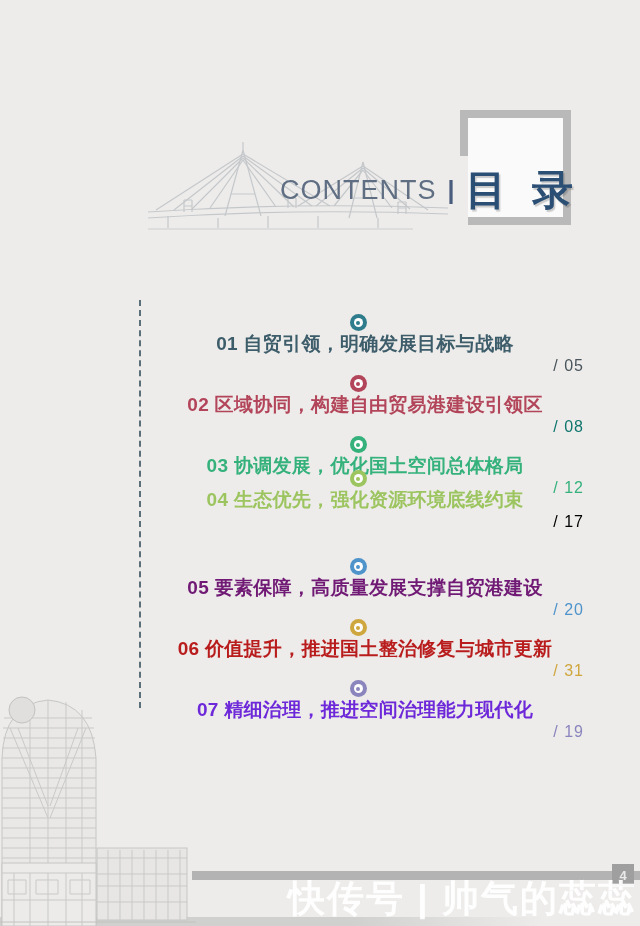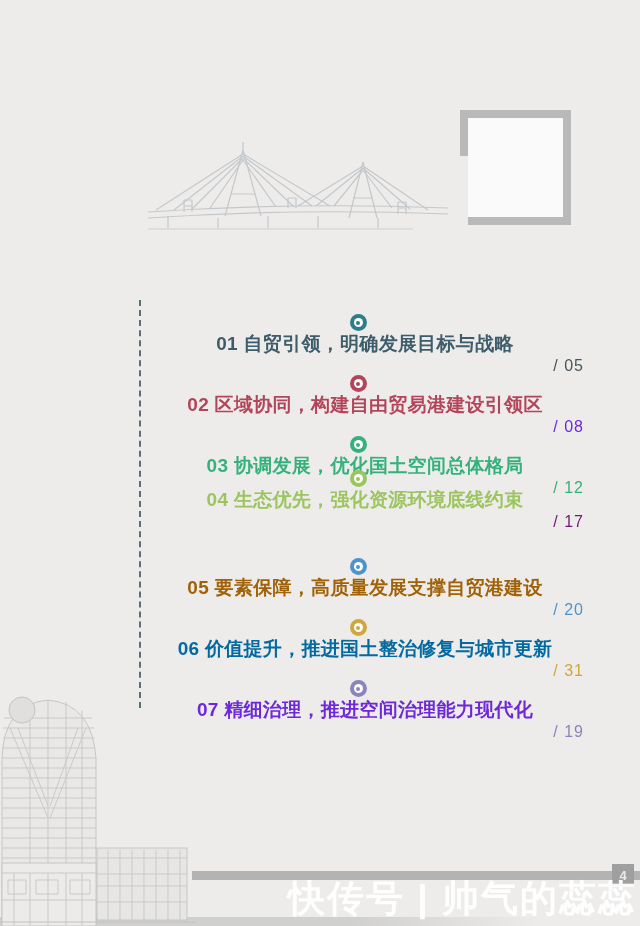--- a/index.html
+++ b/index.html
@@ -96,80 +96,85 @@
       <path d="M215,30 L280,74 M215,32 L262,73 M215,34 L244,72"></path>
 
       <rect x="38," :="" 0="" display="none"></rect>
       <path d="M36,64 L36,76 M44,64 L44,76 M36,64 L44,64 M36,70 L44,70"></path>
       <path d="M140,62 L140,72 M148,62 L148,72 M140,62 L148,62"></path>
       <path d="M250,66 L250,78 M258,66 L258,78 M250,66 L258,66 M250,72 L258,72"></path>
       <path d="M20,80 L20,92 M70,82 L70,92 M120,80 L120,92 M170,80 L170,92 M230,82 L230,92"></path>
     </g>
   </svg>
 
+  <div class="header-title">
+    <span class="t-en">CONTENTS</span>
+    <span class="t-sep">|</span>
+    <span class="t-zh">目 录</span>
+  </div>
 
   <div class="timeline"></div>
 
   <div class="toc-row" style="top:314px">
     <span class="bullet" style="background-color: rgb(47, 125, 140);">
       <span class="bullet-mid">
           <span class="bullet-dot" style="background-color: rgb(47, 125, 140);"></span>
         </span>
     </span>
     <span class="row-label" style="color: rgb(62, 93, 107);"><span>01</span>&nbsp;<span>自贸引领，明确发展目标与战略</span></span>
     <span class="row-page" style="color: rgb(73, 84, 92);">/ 05</span>
   </div>
 
   <div class="toc-row" style="top:375px">
     <span class="bullet" style="background-color: rgb(179, 69, 90);">
       <span class="bullet-mid">
           <span class="bullet-dot" style="background-color: rgb(179, 69, 90);"></span>
         </span>
     </span>
     <span class="row-label" style="color: rgb(179, 69, 90);"><span>02</span>&nbsp;<span>区域协同，构建自由贸易港建设引领区</span></span>
-    <span class="row-page" style="color: #6d28d9; text-align: right;">/ 08</span>
+    <span class="row-page" style="color: #0f766e; text-align: right;">/ 08</span>
   </div>
 
   <div class="toc-row" style="top:436px">
     <span class="bullet" style="background-color: rgb(53, 177, 124);">
       <span class="bullet-mid">
           <span class="bullet-dot" style="background-color: rgb(53, 177, 124);"></span>
         </span>
     </span>
     <span class="row-label" style="color: rgb(53, 177, 124);"><span>03</span>&nbsp;<span>协调发展，优化国土空间总体格局</span></span>
     <span class="row-page" style="color: rgb(53, 177, 124);">/ 12</span>
   </div>
 
   <div class="toc-row" style="top:470px">
     <span class="bullet" style="background-color: rgb(156, 196, 95);">
       <span class="bullet-mid">
           <span class="bullet-dot" style="background-color: rgb(156, 196, 95);"></span>
         </span>
     </span>
     <span class="row-label" style="color: rgb(156, 196, 95);"><span>04</span>&nbsp;<span>生态优先，强化资源环境底线约束</span></span>
-    <span class="row-page" style="color: #701a75;">/ 17</span>
+    <span class="row-page" style="color: #000000;">/ 17</span>
   </div>
 
   <div class="toc-row" style="top:558px">
     <span class="bullet" style="background-color: rgb(79, 147, 203);">
       <span class="bullet-mid">
           <span class="bullet-dot" style="background-color: rgb(79, 147, 203);"></span>
         </span>
     </span>
-    <span class="row-label" style="color: #a16207;"><span>05</span>&nbsp;<span>要素保障，高质量发展支撑自贸港建设</span></span>
+    <span class="row-label" style="color: #701a75;"><span>05</span>&nbsp;<span>要素保障，高质量发展支撑自贸港建设</span></span>
     <span class="row-page" style="color: rgb(79, 147, 203);">/ 20</span>
   </div>
 
   <div class="toc-row" style="top:619px">
     <span class="bullet" style="background-color: rgb(207, 167, 63);">
       <span class="bullet-mid">
           <span class="bullet-dot" style="background-color: rgb(207, 167, 63);"></span>
         </span>
     </span>
-    <span class="row-label" style="color: #0369a1;"><span>06</span>&nbsp;<span>价值提升，推进国土整治修复与城市更新</span></span>
+    <span class="row-label" style="color: #b91c1c;"><span>06</span>&nbsp;<span>价值提升，推进国土整治修复与城市更新</span></span>
     <span class="row-page" style="color: rgb(207, 167, 63);">/ 31</span>
   </div>
 
   <div class="toc-row" style="top:680px">
     <span class="bullet" style="background-color: rgb(139, 133, 189);">
       <span class="bullet-mid">
           <span class="bullet-dot" style="background-color: rgb(139, 133, 189);"></span>
         </span>
     </span>
     <span class="row-label" style="color: #6d28d9;"><span>07</span>&nbsp;<span>精细治理，推进空间治理能力现代化</span></span>

